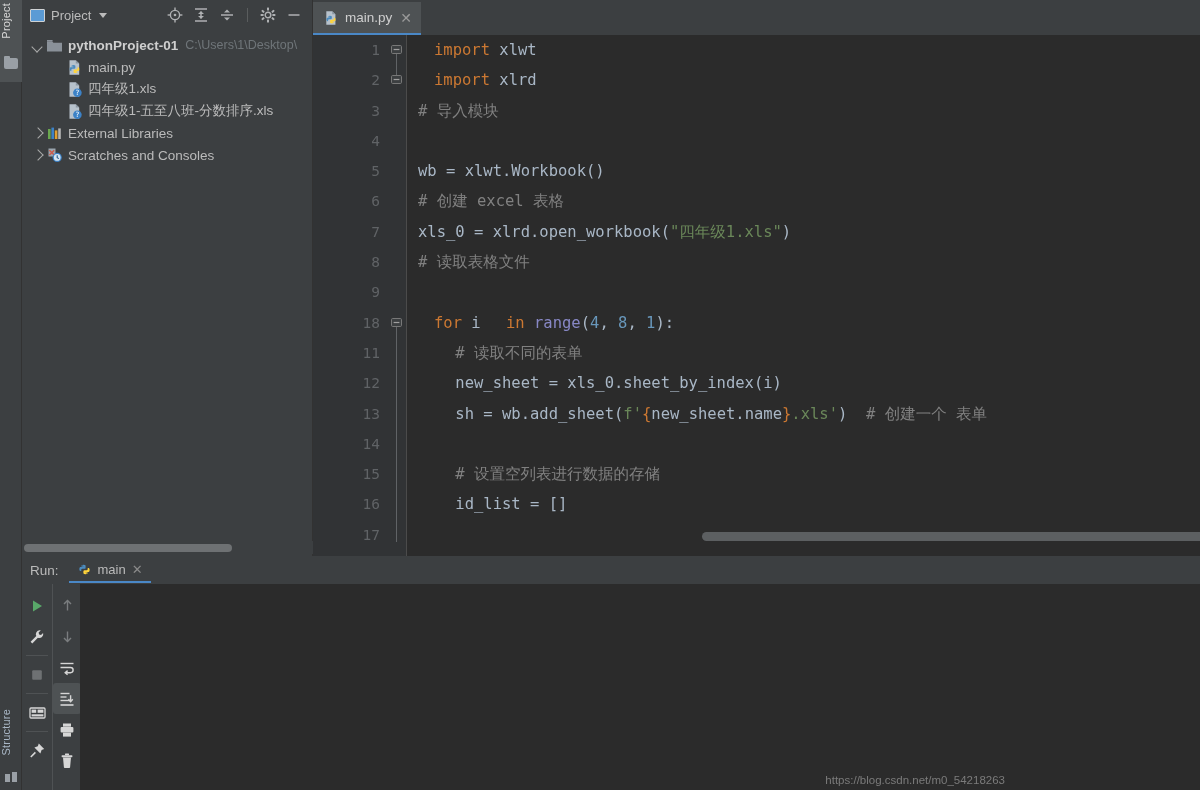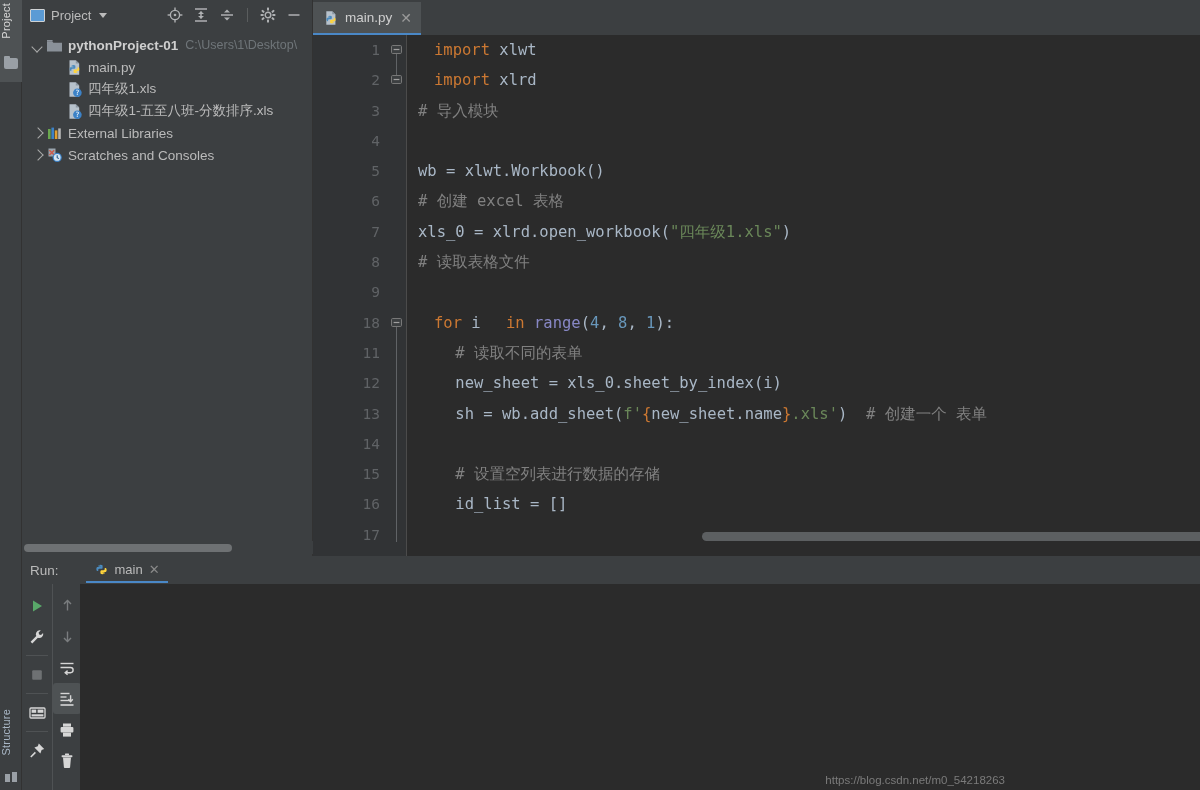--- a/index.html
+++ b/index.html
@@ -292,21 +292,21 @@
     left: 22px; top: 556px;
     width: 1178px; height: 234px;
     background: #3c3f41;
   }
   .run-tabbar {
     position: relative;
     height: 28px;
     background: #3c3f41;
     display: flex; align-items: center;
     padding-left: 8px;
-    gap: 17px;
+    gap: 0;
   }
   .run-label {
     color: #bbbbbb;
     font-size: 13.5px;
     margin-right: 10px;
   }
   .run-tab {
     display: flex; align-items: center; gap: 6px;
     height: 26px;
     padding: 0 8px;

